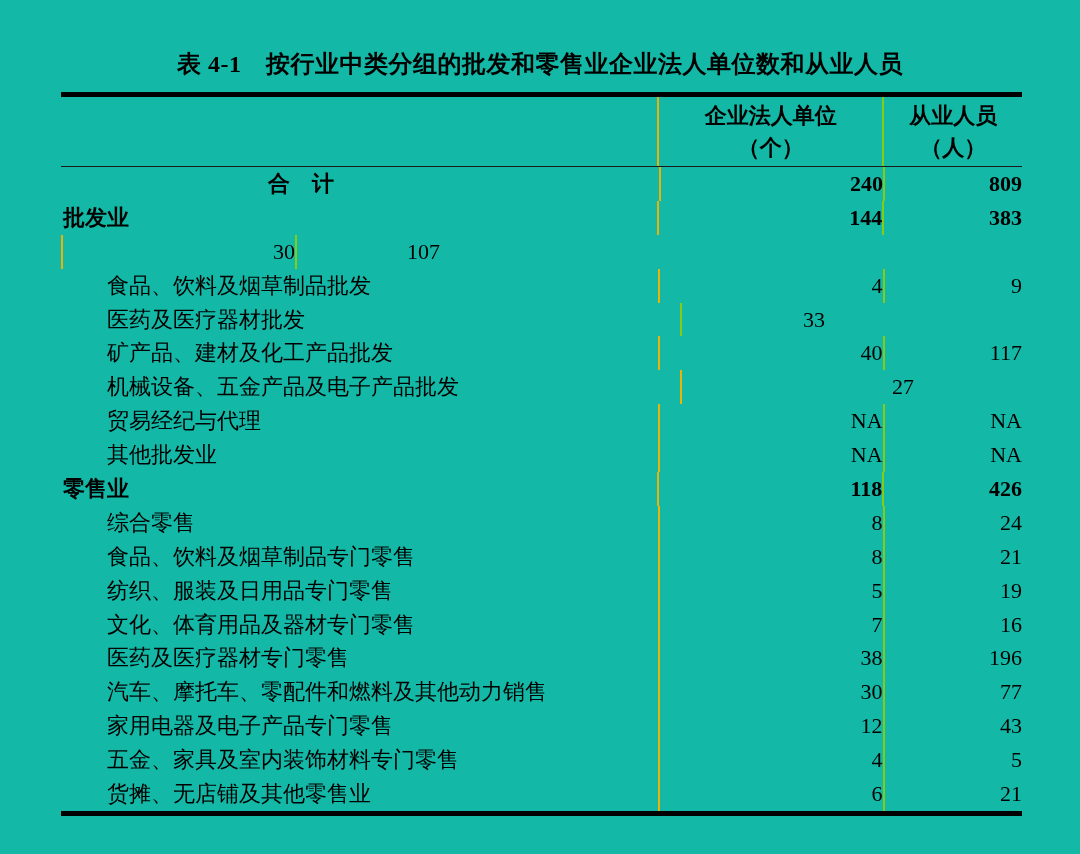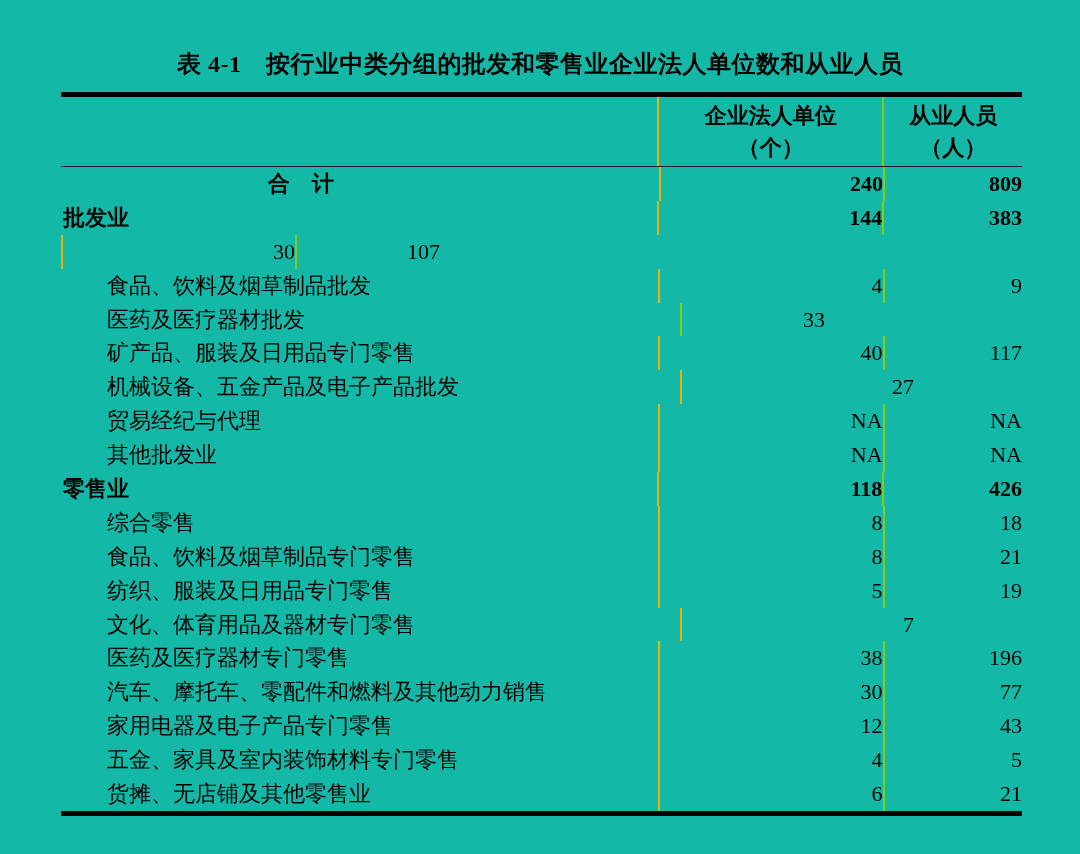--- a/index.html
+++ b/index.html
@@ -100,21 +100,21 @@
     <div class="cell col-units num">4</div>
     <div class="cell col-emp num">9</div>
   </div>
 
   <div class="row item">
     <div class="cell col-label">医药及医疗器材批发</div>
     <div class="cell col-emp num">33</div>
   </div>
 
   <div class="row item">
-    <div class="cell col-label">矿产品、服装及日用品专门零售</div>
+    <div class="cell col-label">矿产品、建材及化工产品批发</div>
     <div class="cell col-units num">40</div>
     <div class="cell col-emp num">117</div>
   </div>
 
   <div class="row item">
     <div class="cell col-label">机械设备、五金产品及电子产品批发</div>
     <div class="cell col-units num">27</div>
   </div>
 
   <div class="row item">
@@ -131,38 +131,39 @@
 
   <div class="row group">
     <div class="cell col-label">零售业</div>
     <div class="cell col-units num">118</div>
     <div class="cell col-emp num">426</div>
   </div>
 
   <div class="row item">
     <div class="cell col-label">综合零售</div>
     <div class="cell col-units num">8</div>
-    <div class="cell col-emp num">18</div>
+    <div class="cell col-emp num">24</div>
   </div>
 
   <div class="row item">
     <div class="cell col-label">食品、饮料及烟草制品专门零售</div>
     <div class="cell col-units num">8</div>
     <div class="cell col-emp num">21</div>
   </div>
 
   <div class="row item">
     <div class="cell col-label">纺织、服装及日用品专门零售</div>
     <div class="cell col-units num">5</div>
     <div class="cell col-emp num">19</div>
   </div>
 
   <div class="row item">
     <div class="cell col-label">文化、体育用品及器材专门零售</div>
     <div class="cell col-units num">7</div>
+    <div class="cell col-emp num">16</div>
   </div>
 
   <div class="row item">
     <div class="cell col-label">医药及医疗器材专门零售</div>
     <div class="cell col-units num">38</div>
     <div class="cell col-emp num">196</div>
   </div>
 
   <div class="row item">
     <div class="cell col-label">汽车、摩托车、零配件和燃料及其他动力销售</div>

